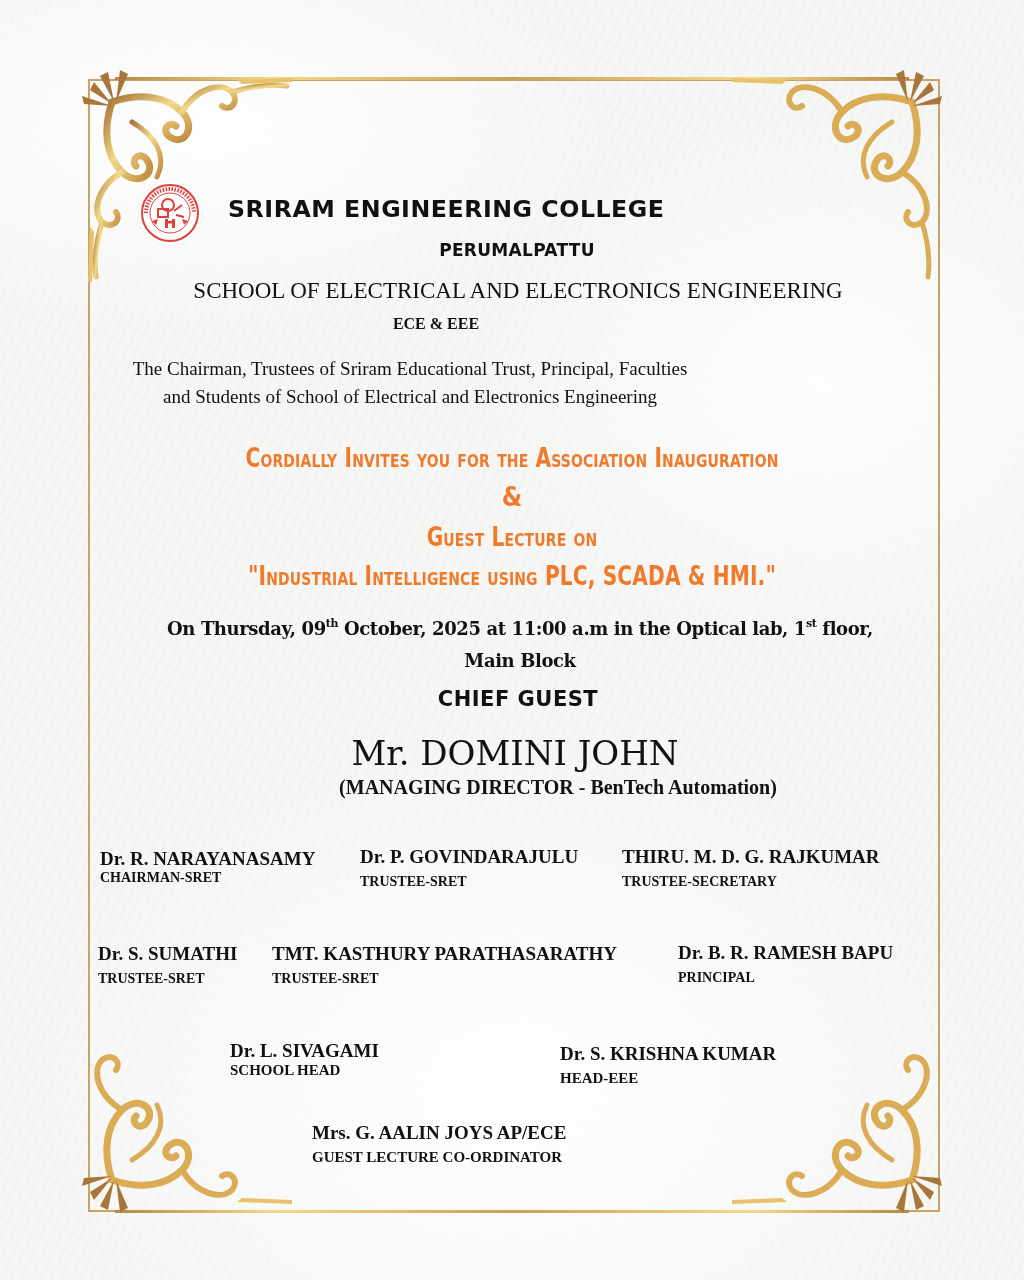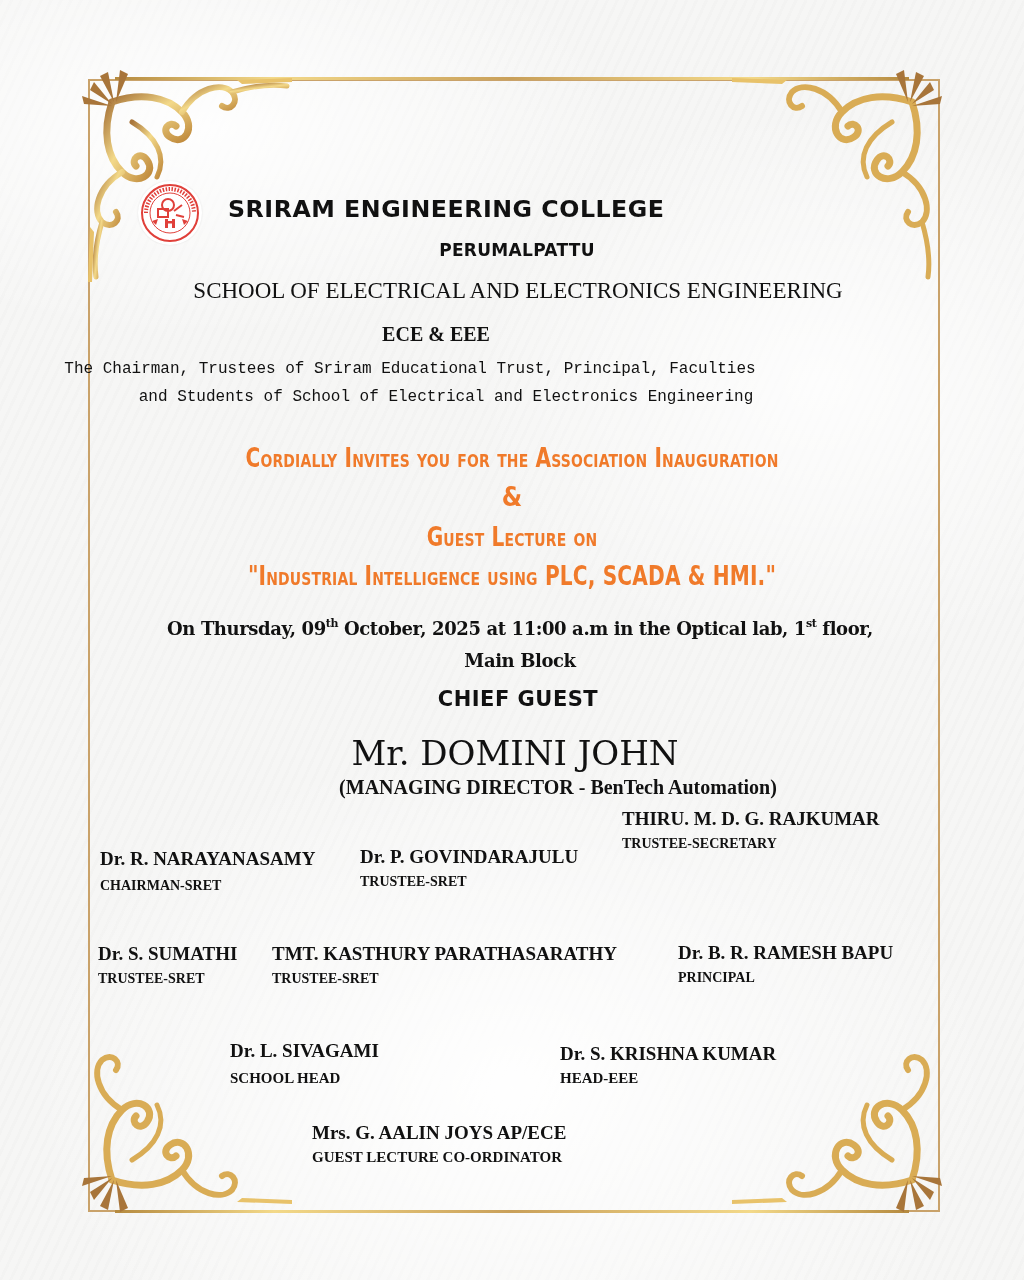--- a/index.html
+++ b/index.html
@@ -41,24 +41,24 @@
   .college {
     top: 196px; left: 228px; width: 580px; text-align: left;
     font-family: "DejaVu Sans", sans-serif; font-weight: 900; font-size: 23px;
     letter-spacing: 0.5px; transform: scaleX(1.03); transform-origin: left;
   }
   .place {
     top: 240px; font-family: "DejaVu Sans", sans-serif; font-weight: bold; font-size: 17px;
     left: 0; width: 1034px; letter-spacing: 0.3px;
   }
   .school { top: 278px; font-size: 23px; left: 0; width: 1036px; }
-  .dept { top: 315px; font-size: 20px; font-weight: bold; left: 0; width: 872px; margin-top: 8px; }
-  .invite-line { font-size: 16px; line-height: 28px; left: 0; width: 820px; font-family: Liberation Mono, monospace; }
+  .dept { top: 315px; font-size: 16px; font-weight: bold; left: 0; width: 872px; }
+  .invite-line { font-size: 19px; line-height: 28px; left: 0; width: 820px; }
   .il1 { top: 355px; }
-  .il2 { top: 383px; padding-left: 36px; }
+  .il2 { top: 383px; }
   .orange {
     color: #f07a2a; font-family: "DejaVu Sans Condensed", "DejaVu Sans", sans-serif;
     font-weight: bold; font-variant: small-caps; letter-spacing: 0.2px;
   }
   .o1 { top: 443px; font-size: 26px; transform: scaleX(0.86); }
   .o2 { top: 482px; font-size: 26px; }
   .o3 { top: 522px; font-size: 26px; transform: scaleX(0.86); }
   .o4 { top: 561px; font-size: 26px; transform: scaleX(0.86); }
   .when {
     top: 618px; font-family: "DejaVu Serif", serif; font-weight: bold; font-size: 18px;
@@ -68,21 +68,21 @@
   .when2 { top: 650px; font-family: "DejaVu Serif", serif; font-weight: bold; font-size: 18px; letter-spacing: -0.4px; left: 0; width: 1040px; }
   .chief {
     top: 687px; font-family: "DejaVu Sans", sans-serif; font-weight: 900; font-size: 21px;
     letter-spacing: 0.5px; left: 0; width: 1036px;
   }
   .guest-name { top: 733px; font-family: "DejaVu Serif", serif; font-size: 34px; left: 0; width: 1030px; }
   .guest-role { top: 776px; font-size: 20px; font-weight: bold; left: 0; width: 1024px; padding-left: 46px; }
 
   .person { position: absolute; text-align: left; font-family: "Liberation Serif", serif; }
   .person .pn { font-weight: bold; font-size: 19px; white-space: nowrap; }
-  .person .pr { font-weight: bold; font-size: 14px; white-space: nowrap; margin-top: 8px; }
+  .person .pr { font-weight: bold; font-size: 14px; white-space: nowrap; margin-top: 0; }
 </style>
 </head>
 <body>
 
 <div class="frame"></div>
 <div class="frame-inner-top"></div>
 <div class="frame-inner-bottom"></div>
 
 <svg class="corner tl" viewBox="0 0 220 220">
   <defs>
@@ -196,21 +196,21 @@
 <div class="center-block guest-role">(MANAGING DIRECTOR - BenTech Automation)</div>
 
 <div class="person" style="left:100px; top:848px; width:250px;">
   <div class="pn">Dr. R. NARAYANASAMY</div>
   <div class="pr">CHAIRMAN-SRET</div>
 </div>
 <div class="person" style="left:360px; top:846px; width:254px;">
   <div class="pn">Dr. P. GOVINDARAJULU</div>
   <div class="pr" style="margin-top:6px">TRUSTEE-SRET</div>
 </div>
-<div class="person" style="left:622px; top:808px; width:296px;">
+<div class="person" style="left:622px; top:846px; width:296px;">
   <div class="pn">THIRU. M. D. G. RAJKUMAR</div>
   <div class="pr" style="margin-top:6px">TRUSTEE-SECRETARY</div>
 </div>
 
 <div class="person" style="left:98px; top:943px; width:168px;">
   <div class="pn">Dr. S. SUMATHI</div>
   <div class="pr" style="margin-top:6px">TRUSTEE-SRET</div>
 </div>
 <div class="person" style="left:272px; top:943px; width:398px;">
   <div class="pn">TMT. KASTHURY PARATHASARATHY</div>

